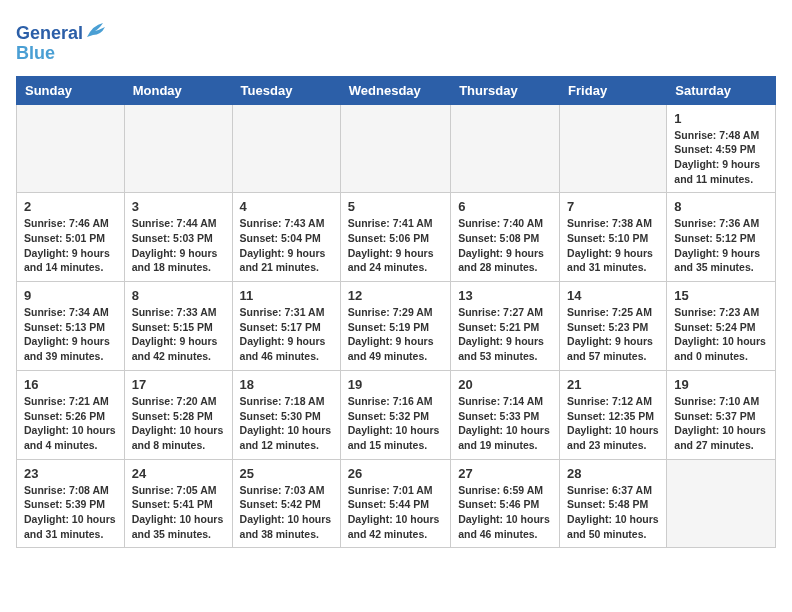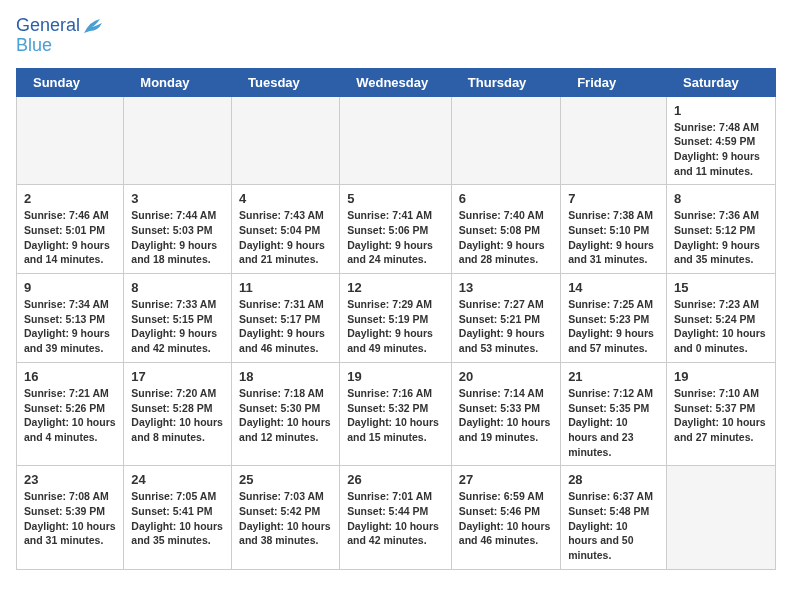--- a/index.html
+++ b/index.html
@@ -10,23 +10,24 @@
       min-height: 612px;
       padding: 16px;
     }
     .header-logo {
       display: flex;
       align-items: center;
       margin-bottom: 4px;
     }
     .logo-text {
       font-size: 18px;
-      font-weight: normal;
+      font-weight: bold;
       color: #2c5fa8;
       line-height: 1.1;
+      margin-top: 8px;
     }
     .title-section {
       text-align: right;
       margin-bottom: 2px;
     }
     .calendar-title {
       font-size: 32px;
       font-weight: normal;
       color: #333;
     }
@@ -36,21 +37,21 @@
     }
     .calendar-table {
       width: 100%;
       border-collapse: collapse;
       margin-top: 8px;
     }
     .calendar-table th {
       background-color: #2c5fa8;
       color: white;
       text-align: left;
-      padding: 6px 16px;
+      padding: 6px 8px;
       font-size: 13px;
       font-weight: bold;
       border: 1px solid #2c5fa8;
     }
     .calendar-table td {
       vertical-align: top;
       padding: 6px 7px;
       border: 1px solid #ccc;
       width: 113px;
       min-height: 80px;
@@ -236,21 +237,21 @@
         </td>
         <td>
           <div class="day-number">20</div>
           <div class="day-info">Sunrise: 7:14 AM
 Sunset: 5:33 PM
 Daylight: 10 hours and 19 minutes.</div>
         </td>
         <td>
           <div class="day-number">21</div>
           <div class="day-info">Sunrise: 7:12 AM
-Sunset: 5:35 PM
+Sunset: 12:35 PM
 Daylight: 10 hours and 23 minutes.</div>
         </td>
         <td>
           <div class="day-number">19</div>
           <div class="day-info">Sunrise: 7:10 AM
 Sunset: 5:37 PM
 Daylight: 10 hours and 27 minutes.</div>
         </td>
       </tr>
       <tr>

